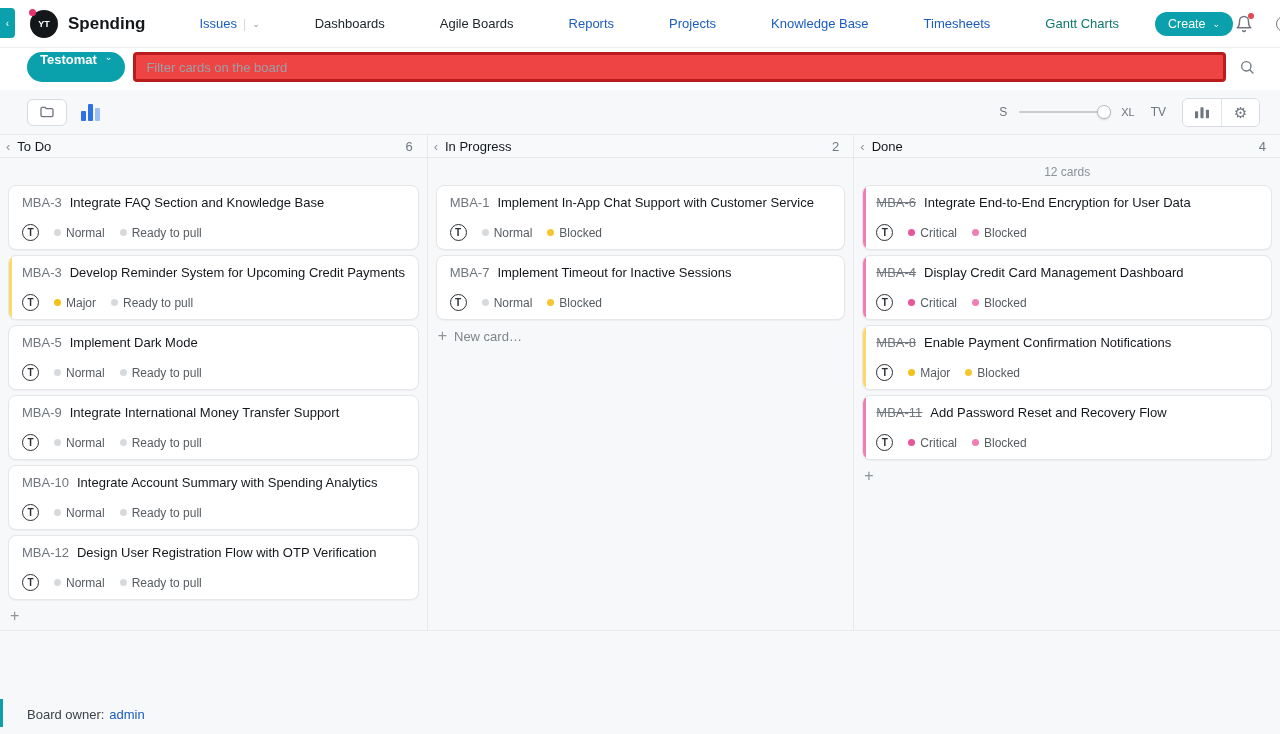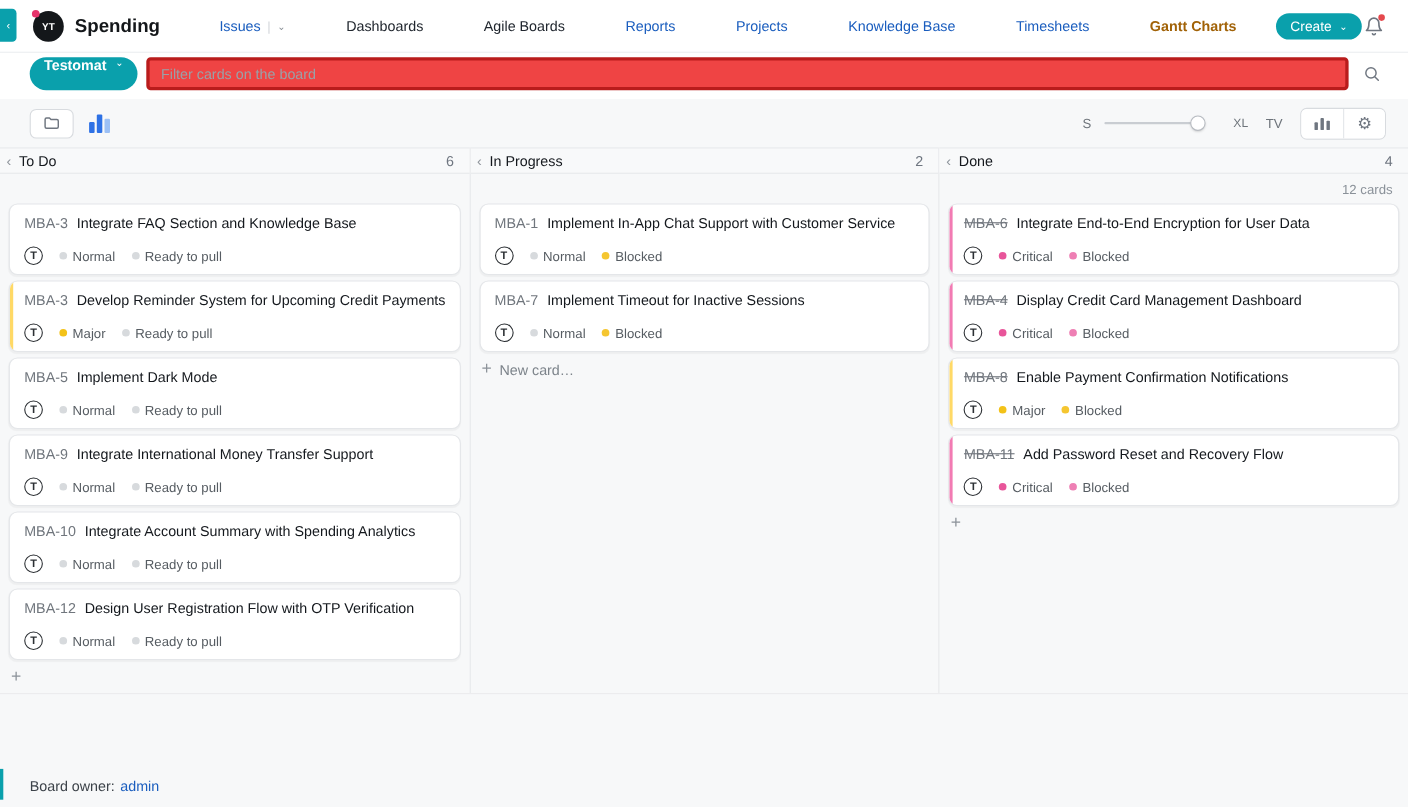--- a/index.html
+++ b/index.html
@@ -34,38 +34,38 @@
   .filter-input::placeholder { color:#9aa1a8; }
   .search-btn { width:26px; height:26px; background:none; border:none; display:flex; align-items:center; justify-content:center; cursor:pointer; }
 
   
   .toolbar { height:44px; display:flex; align-items:center; padding:0 20px 0 27px; }
   .tool-btn { width:40px; height:27px; background:#fff; border:1px solid #d8dbdf; border-radius:6px; display:flex; align-items:center; justify-content:center; cursor:pointer; }
   .chart-toggle { margin-left:14px; background:none; border:none; cursor:pointer; display:flex; align-items:flex-end; gap:2px; height:18px; }
   .chart-toggle .bar { width:5px; border-radius:1px; }
   .toolbar-right { margin-left:auto; display:flex; align-items:center; gap:12px; }
   .size-label { font-size:12px; color:#6e747b; }
-  .size-label.xl { font-size:11px;margin-left:15px; }
+  .size-label.xl { font-size:11px; }
   .slider { position:relative; width:90px; height:14px; cursor:pointer; }
   .slider .track { position:absolute; top:6px; left:0; right:0; height:2px; background:#c9cdd2; border-radius:1px; }
   .slider .knob { position:absolute; top:0; right:-2px; width:14px; height:14px; border-radius:50%; background:#fff; border:1px solid #b7bbc1; box-shadow:0 1px 2px rgba(0,0,0,.15); }
   .tv-label { font-size:12px; color:#6e747b; margin:0 4px; cursor:pointer; }
   .seg-group { display:flex; border:1px solid #d8dbdf; border-radius:6px; overflow:hidden; background:#fff; }
   .seg-btn { width:38px; height:27px; background:#fff; border:none; display:flex; align-items:center; justify-content:center; cursor:pointer; color:#6f7680; }
   .seg-btn + .seg-btn { border-left:1px solid #e3e6e9; }
 
   
   .board-columns { display:grid; grid-template-columns:1fr 1fr 1fr; min-height:497px; border-bottom:1px solid #ececee; align-items:stretch; }
   .column { display:flex; flex-direction:column; }
   .column + .column { border-left:1px solid #e7e9eb; }
   .col-header { height:24px; flex:none; display:flex; align-items:center; gap:7px; padding:0 14px 0 6px; border-top:1px solid #e7e9eb; border-bottom:1px solid #e7e9eb; background:#f8f9fa; }
   .col-chev { color:#8f959c; font-size:13px; cursor:pointer; }
   .col-title { color:#14181d; font-size:13px; }
   .col-count { margin-left:auto; color:#6f7680; font-size:13px; }
-  .col-meta { height:27px; flex:none; display:flex; align-items:center; justify-content:flex-end; padding:0 14px; font-size:12px; color:#8a9199; }
+  .col-meta { height:27px; flex:none; display:flex; align-items:center; justify-content:center; padding:0 14px; font-size:12px; color:#8a9199; }
   .cards { display:flex; flex-direction:column; gap:5px; padding:0 8px; }
   .card { position:relative; background:#fff; border:1px solid #e4e6e9; border-radius:8px; padding:9px 12px 8px 13px; box-shadow:0 1px 1px rgba(0,0,0,.04); cursor:pointer; overflow:hidden; }
   .stripe { position:absolute; left:0; top:0; bottom:0; width:3px; }
   .card-top { font-size:13px; line-height:16px; }
   .card-id { color:#70767d; margin-right:8px; white-space:nowrap; }
   .card.resolved .card-id { text-decoration:line-through; }
   .card-title { color:#14181d; }
   .card-foot { margin-top:13px; display:flex; align-items:center; gap:15px; }
   .avatar-mini { width:17px; height:17px; border:1.5px solid #2c3034; border-radius:50%; color:#2c3034; font-size:10px; font-weight:bold; display:flex; align-items:center; justify-content:center; background:#fff; flex:none; }
   .tag { display:flex; align-items:center; gap:5px; font-size:12px; color:#565c62;justify-content:space-between; }
@@ -110,21 +110,21 @@
       <div class="nav-item">
         <span class="nav-label" style="color: rgb(26, 93, 190);">Projects</span>
       </div>
       <div class="nav-item">
         <span class="nav-label" style="color: rgb(26, 93, 190);">Knowledge Base</span>
       </div>
       <div class="nav-item">
         <span class="nav-label" style="color: rgb(26, 93, 190);">Timesheets</span>
       </div>
       <div class="nav-item">
-        <span class="nav-label" style="color: #a16207; font-weight: bold;">Gantt Charts</span>
+        <span class="nav-label" style="color: #0f766e;">Gantt Charts</span>
       </div>
     </nav>
   <button class="create-btn">
     <span>Create</span>
     <span class="chev">⌄</span>
   </button>
   <div class="top-icons">
     <button class="icon-btn">
       <svg width="18" height="18" viewBox="0 0 24 24" fill="none" stroke="#6f7680" stroke-width="2" stroke-linecap="round" stroke-linejoin="round">
           <path d="M18 8a6 6 0 0 0-12 0c0 7-3 9-3 9h18s-3-2-3-9"></path>

